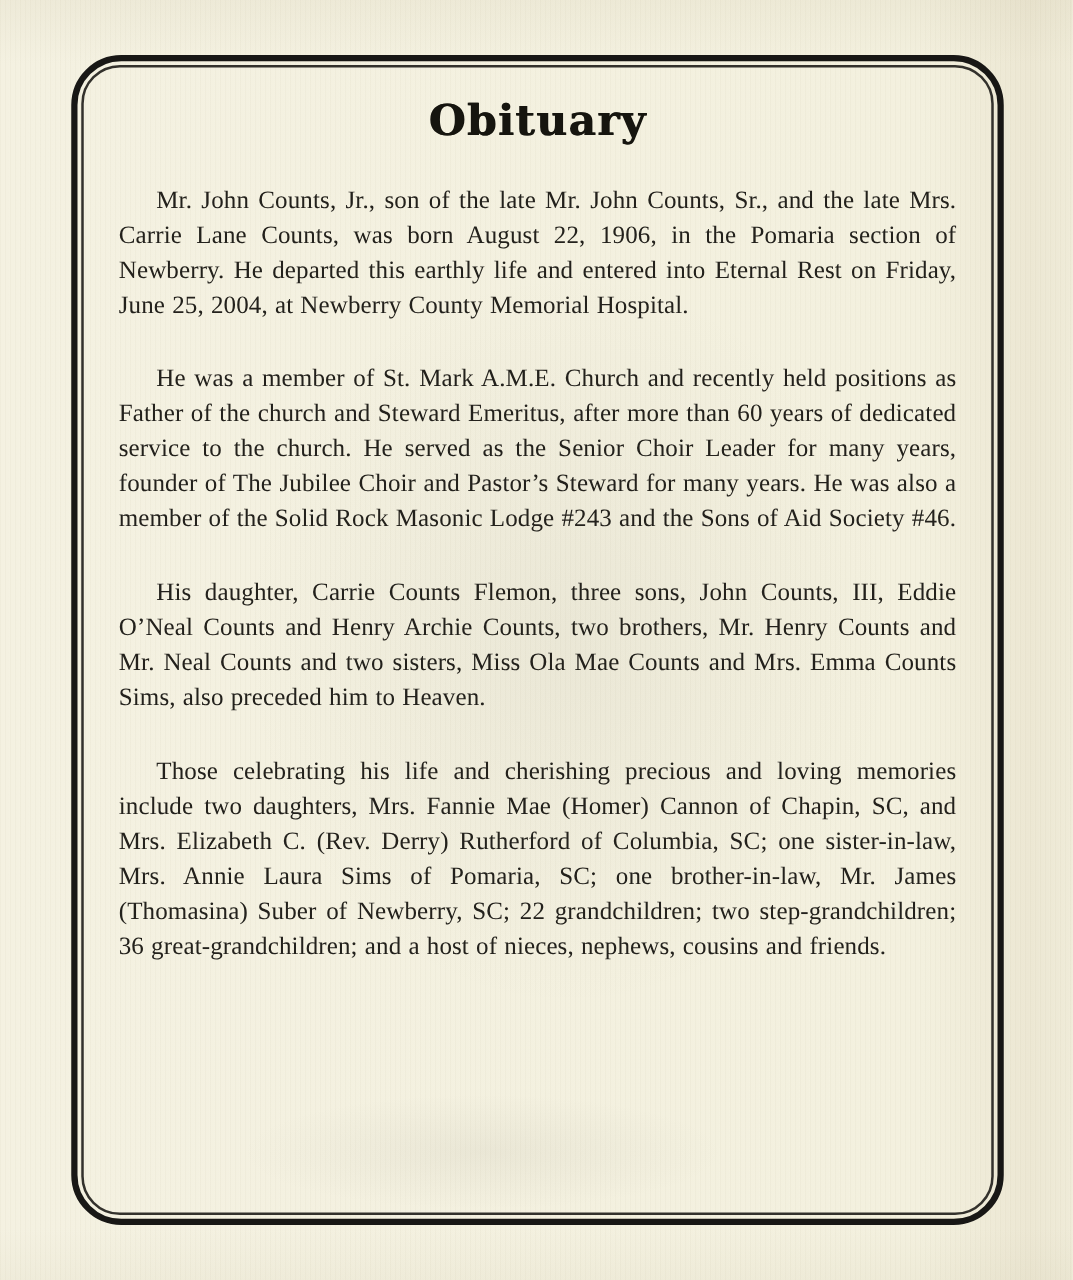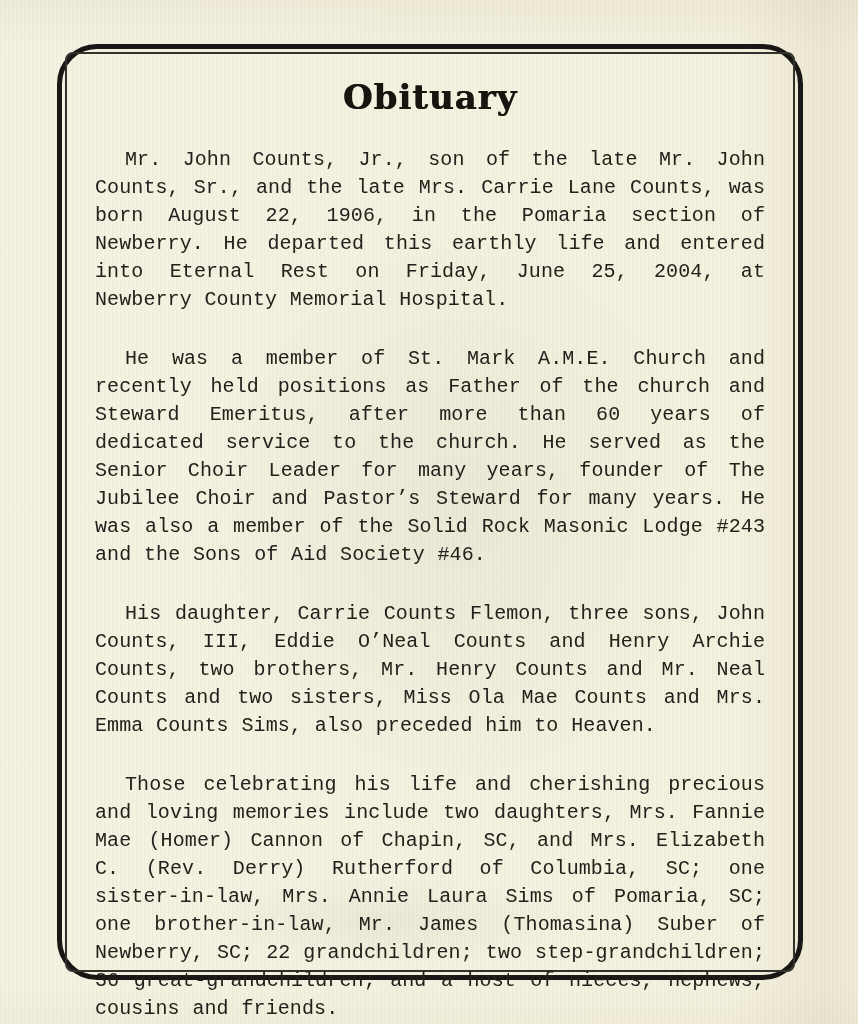--- a/index.html
+++ b/index.html
@@ -52,21 +52,21 @@
     border-radius: 40px;
   }
   .frame-inner {
     position: absolute;
     left: 3px;
     top: 3px;
     right: 3px;
     bottom: 3px;
     box-sizing: border-box;
     border: 2px solid #33312c;
-    border-radius: 8px;
+    border-radius: 31px;
     padding: 24px 20px 0 20px;
   }
 
   .title {
     margin: 0 0 30px 0;
     text-align: center;
     font-family: "DejaVu Serif", serif;
     font-weight: bold;
     font-size: 34px;
     line-height: 38px;
@@ -78,21 +78,20 @@
   .para {
     margin: 0 0 31px 0;
     padding: 0 8px;
     text-indent: 30px;
     font-size: 20px;
     line-height: 28px;
     letter-spacing: 0.1px;
     word-spacing: 0.6px;
     text-align: justify;
     color: #23211c;
-    font-family: Liberation Mono, monospace;
   }
 </style>
 </head>
 <body>
 
 <div class="page">
   <div class="scan-shade"></div>
 
   <div class="frame-outer">
     <div class="frame-inner">

